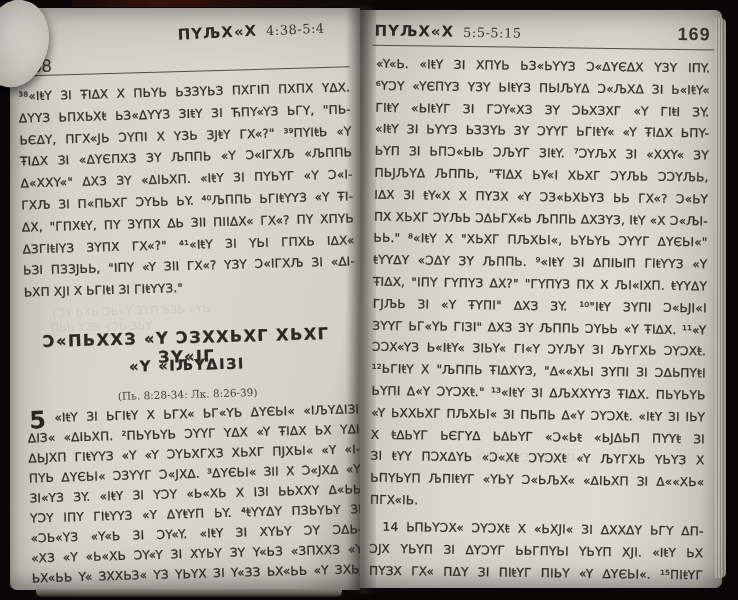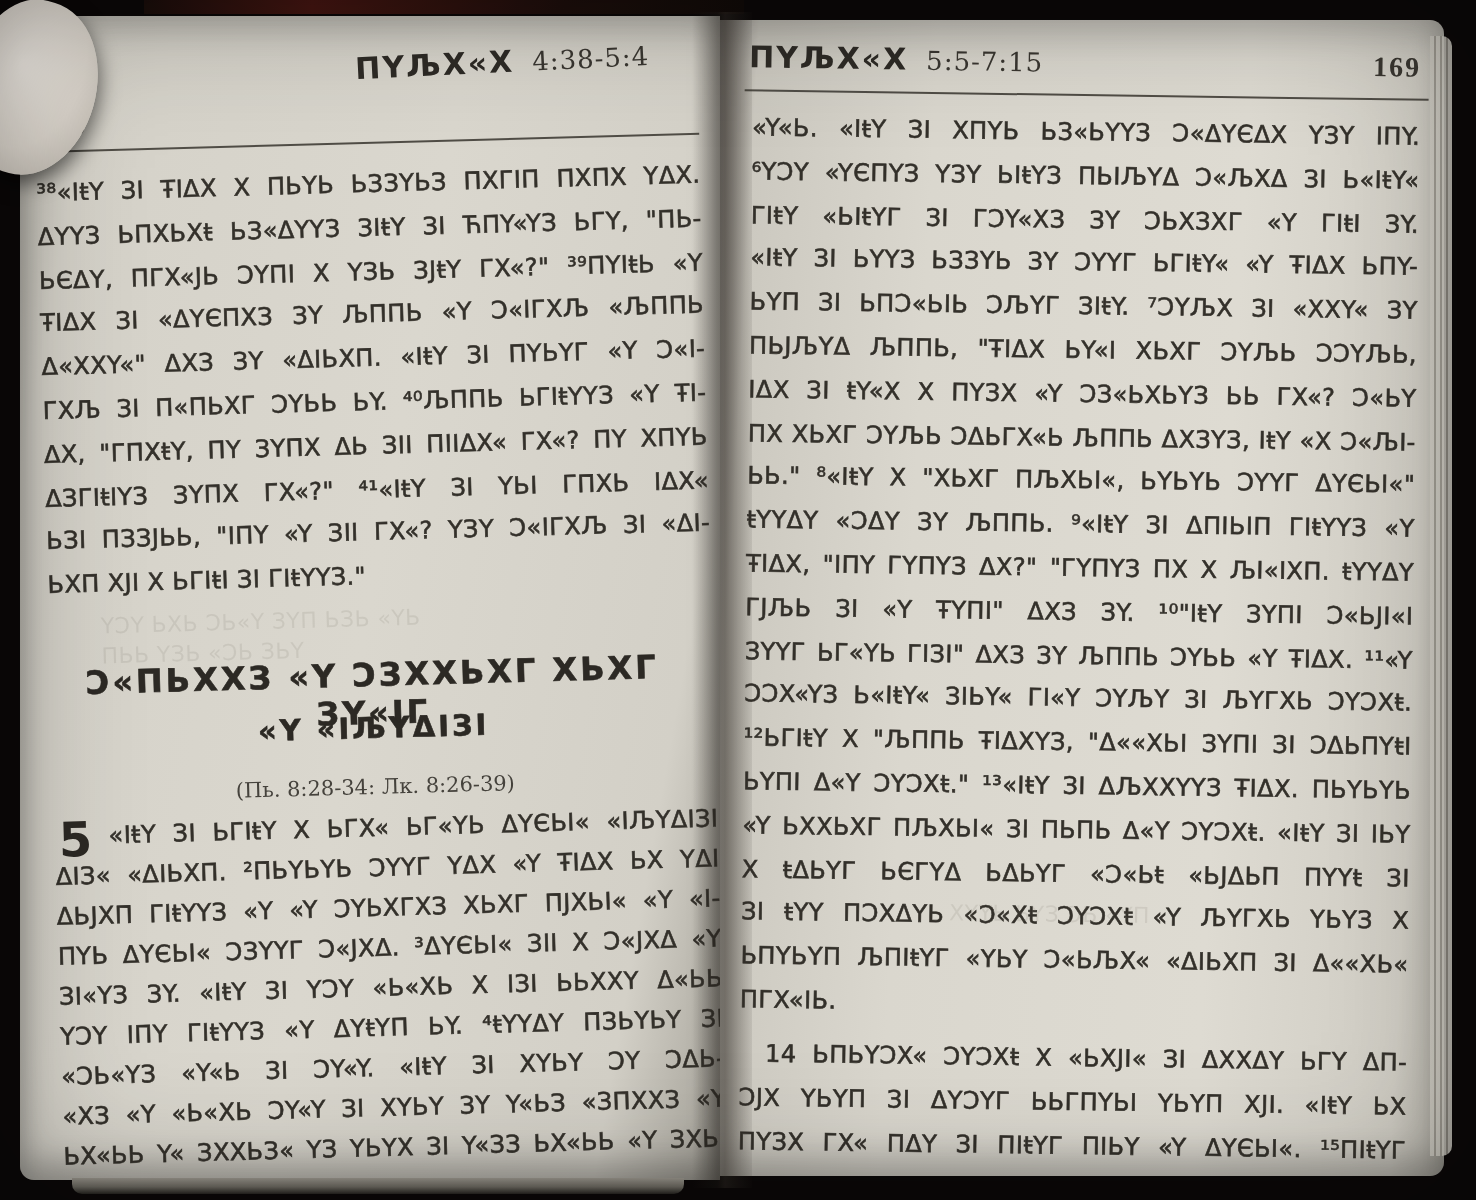--- a/index.html
+++ b/index.html
@@ -58,21 +58,21 @@
   .content{position:absolute;inset:0;color:#33302a;}
   .rot-l{transform:rotate(-1.6deg);transform-origin:175px 290px;}
   .rot-r{transform:rotate(0.8deg);transform-origin:180px 60px;}
 
   .runhead{position:absolute;display:flex;align-items:baseline;gap:9px;
     font-weight:bold;font-size:15px;letter-spacing:1px;color:#2e2b26;}
   .runhead .range{font-family:"DejaVu Serif",serif;font-weight:normal;
     font-size:13px;letter-spacing:.5px;color:#3a3731;}
   .runhead-l{top:16px;right:28px;transform:rotate(-1.2deg);}
   .runhead-r{top:12px;left:14px;right:12px;}
-  .pagenum{font-family:Liberation Serif, serif;font-size:14px;color:#3a3731;}
+  .pagenum{font-family:Liberation Sans, sans-serif;font-size:18px;color:#3a3731;}
   .pagenum-l{position:absolute;top:44px;left:18px;}
   .pagenum-r{margin-left:auto;}
   .rule{position:absolute;height:1.4px;background:#504d46;}
   .rule-l{top:63px;left:16px;width:330px;}
   .rule-r{top:37px;left:12px;width:342px;}
 
   .bodytext{position:absolute;font-size:12px;letter-spacing:.2px;
     -webkit-text-stroke:.3px #35322c;}
   .bodytext .line{text-align:justify;text-align-last:justify;white-space:nowrap0;}
   .bodytext .line.endleft{text-align-last:left;}
@@ -146,21 +146,21 @@
           <div class="line">«XЗ «Y «Ь«XЬ ƆY«Y ЗІ XYЬY ЗY Y«ЬЗ «ЗПXXЗ «Y</div>
           <div class="line">ЬX«ЬЬ Y« ЗXXЬЗ« YЗ YЬYX ЗІ Y«ЗЗ ЬX«ЬЬ «Y ЗXЬ.</div>
         </div>
     </div>
   </div>
 
   <div class="page page-right">
     <div class="content rot-r">
       <div class="runhead runhead-r">
         <span class="title">ПYЉX«X</span>
-        <span class="range">5:5-7:15</span>
+        <span class="range">5:5-5:15</span>
         <span class="pagenum pagenum-r">169</span>
       </div>
       <div class="rule rule-r"></div>
 
       <div class="bodytext para-ra">
           <div class="line">«Y«Ь. «ІŧY ЗІ XПYЬ ЬЗ«ЬYYЗ Ɔ«ΔYЄΔX YЗY ІПY.</div>
           <div class="line">⁶YƆY «YЄПYЗ YЗY ЬІŧYЗ ПЬІЉYΔ Ɔ«ЉXΔ ЗІ Ь«ІŧY«</div>
           <div class="line">ГІŧY «ЬІŧYГ ЗІ ГƆY«XЗ ЗY ƆЬXЗXГ «Y ГІŧІ ЗY.</div>
           <div class="line">«ІŧY ЗІ ЬYYЗ ЬЗЗYЬ ЗY ƆYYГ ЬГІŧY« «Y ŦІΔX ЬПY-</div>
           <div class="line">ЬYП ЗІ ЬПƆ«ЬІЬ ƆЉYГ ЗІŧY. ⁷ƆYЉX ЗІ «XXY« ЗY</div>

